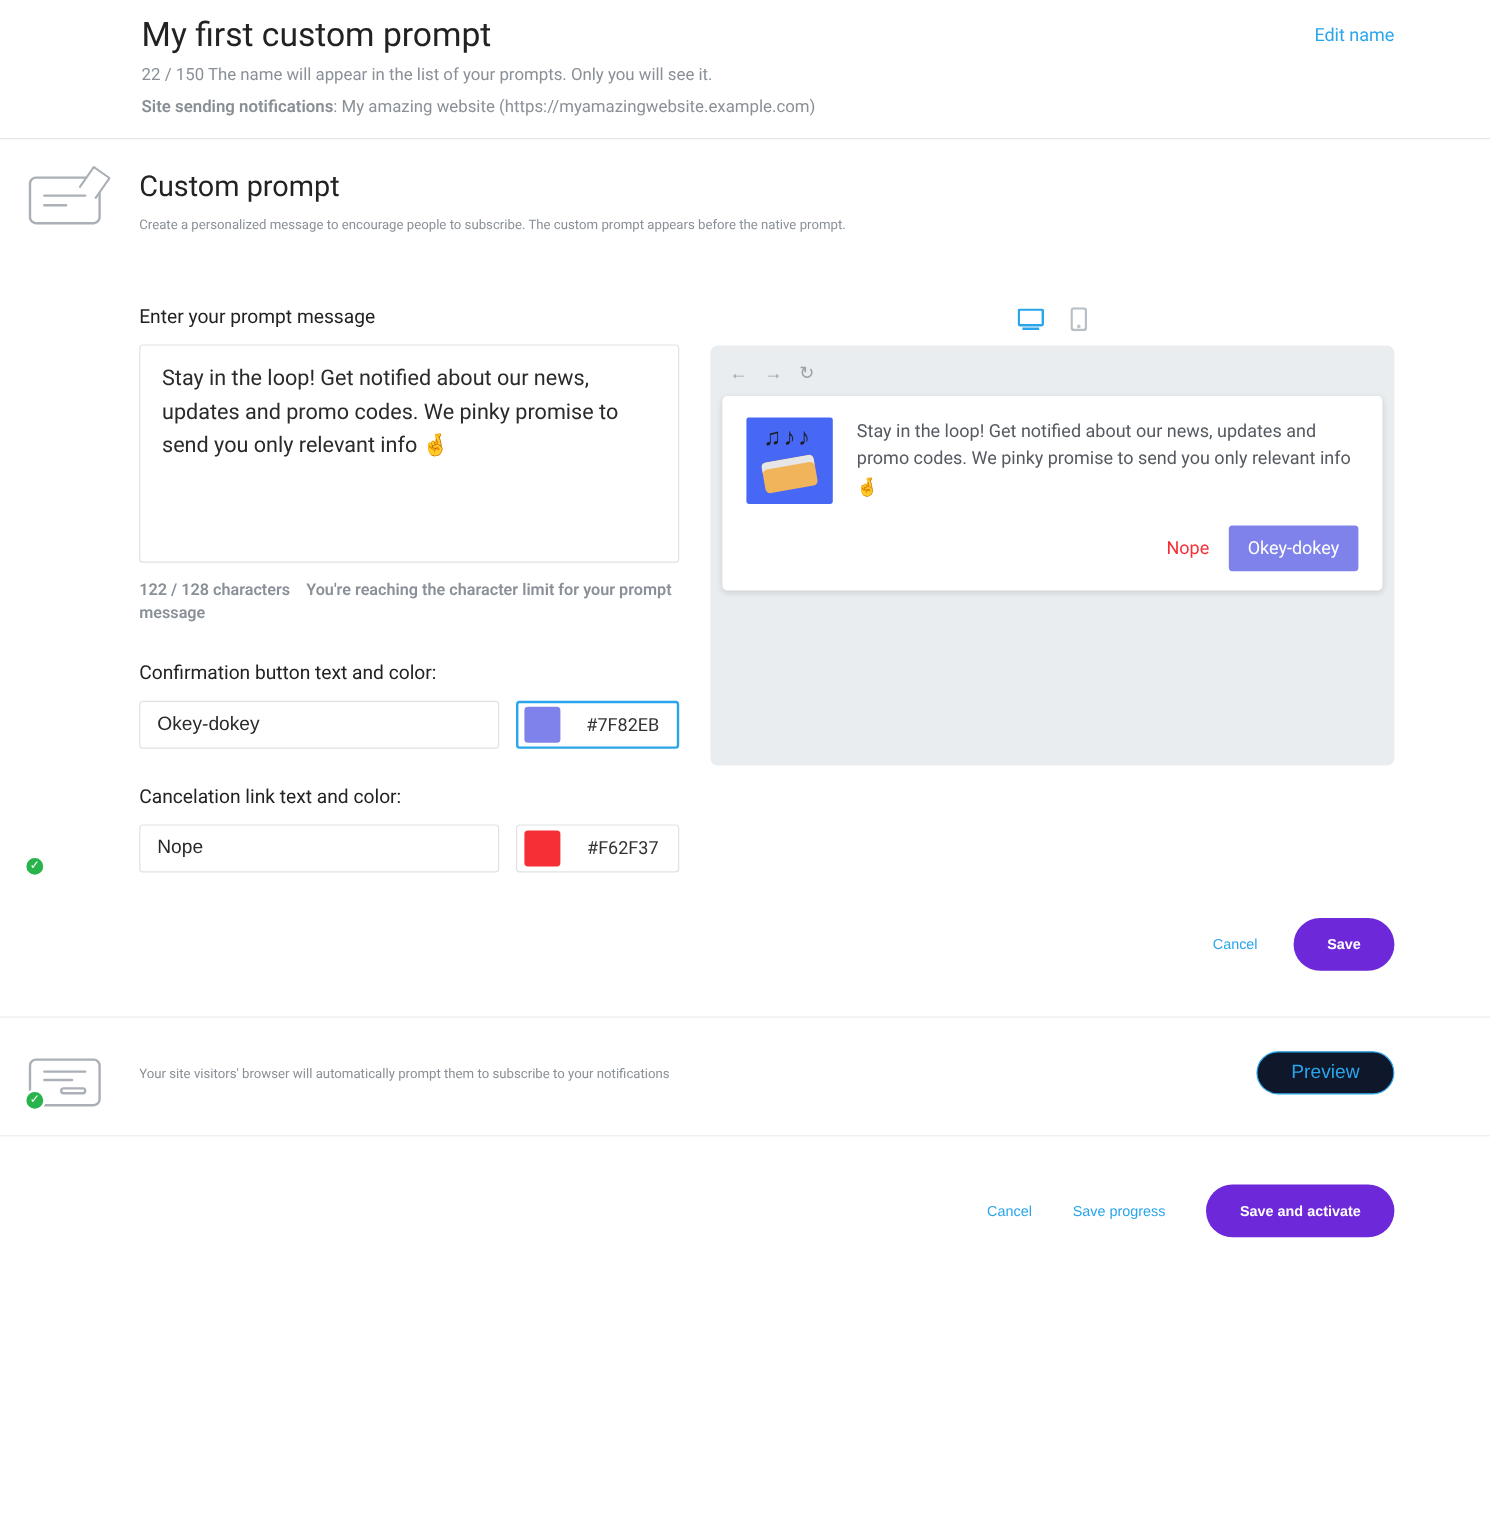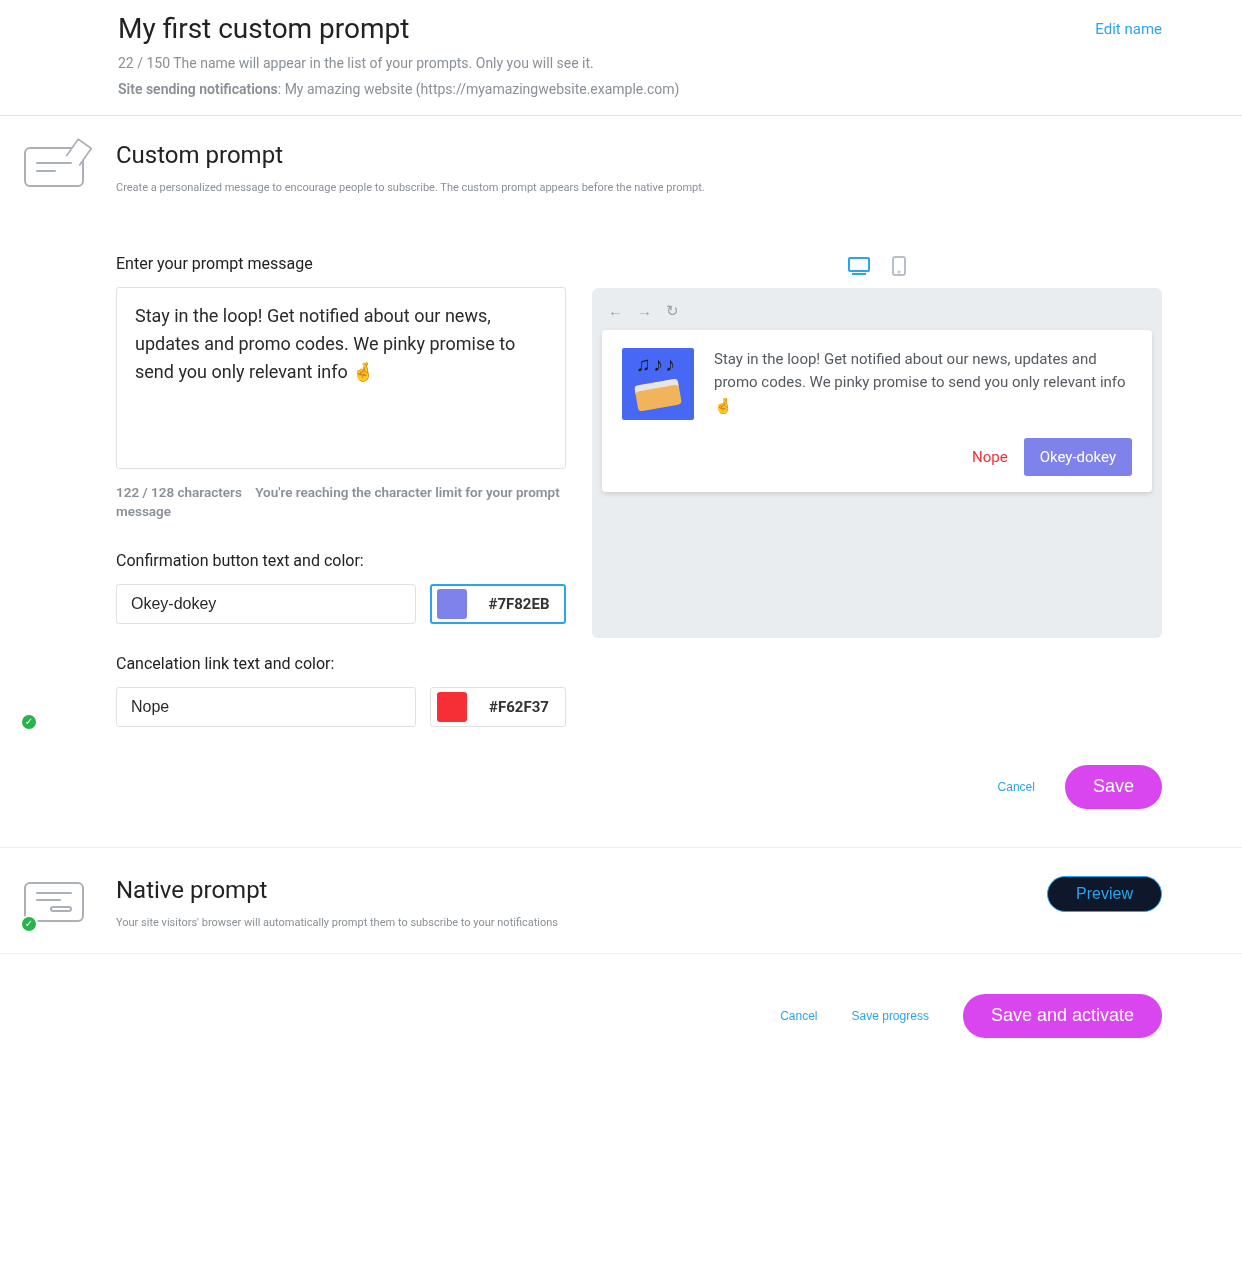--- a/index.html
+++ b/index.html
@@ -98,21 +98,21 @@
     height: 40px;
     border: 1px solid #dfe2e5;
     border-radius: 3px;
     display: flex;
     align-items: center;
     padding: 4px 6px;
     gap: 12px;
   }
   .color-in.focused { border: 2px solid #2aa5ec; padding: 3px 5px; }
   .swatch { width: 30px; height: 30px; border-radius: 3px; flex: none; }
-  .color-in .hex { font-size: 15px; color: #333; flex: 1; text-align: center; font-weight: bold; }
+  .color-in .hex { font-size: 15px; color: #333; flex: 1; text-align: center; }
 
   .group { margin-top: 30px; }
 
   .device-tabs {
     display: flex;
     justify-content: center;
     gap: 22px;
     margin-bottom: 10px;
     align-items: center;
     height: 24px;
@@ -160,22 +160,22 @@
   .preview-confirm {
     color: #fff; font-size: 15px; padding: 10px 16px; border-radius: 3px;
   }
 
   .section-actions {
     display: flex; justify-content: flex-end; gap: 30px; align-items: center;
     padding: 38px 80px 38px 24px;
   }
   .link-btn { color: #2aa5ec; font-size: 12px; cursor: pointer; background: none; border: none; }
   .primary-btn {
-    background: #d946ef; color: #fff; border: none; border-radius: 22px;
-    height: 44px; padding: 0 28px; font-size: 18px; cursor: pointer;
+    background: #6d28d9; color: #fff; border: none; border-radius: 22px;
+    height: 44px; padding: 0 28px; font-size: 12px; cursor: pointer; font-weight: bold;
   }
   .outline-btn {
     background: #0f172a; color: #2aa5ec; border: 1px solid #2aa5ec; border-radius: 22px;
     height: 36px; padding: 0 28px; font-size: 16px; cursor: pointer;
   }
 
   .native-row {
     display: flex; align-items: flex-start; justify-content: space-between;
     padding: 28px 80px 24px 24px;
     gap: 22px;
@@ -308,21 +308,20 @@
     <div class="native-left">
       <div class="sec-icon-wrap">
         <div class="sec-icon native" style="gap:5px;">
           <div class="bar1"></div>
           <div class="bar1" style="width:70%"></div>
           <div class="pill"></div>
         </div>
         <div class="sec-badge">✓</div>
       </div>
       <div>
-        <h2 class="sec-title">Native prompt</h2>
         <p class="sec-desc">Your site visitors' browser will automatically prompt them to subscribe to your notifications</p>
       </div>
     </div>
     <button class="outline-btn">Preview</button>
   </div>
 
   <hr class="hr-light">
 
   <div class="footer-actions">
     <button class="link-btn">Cancel</button>

